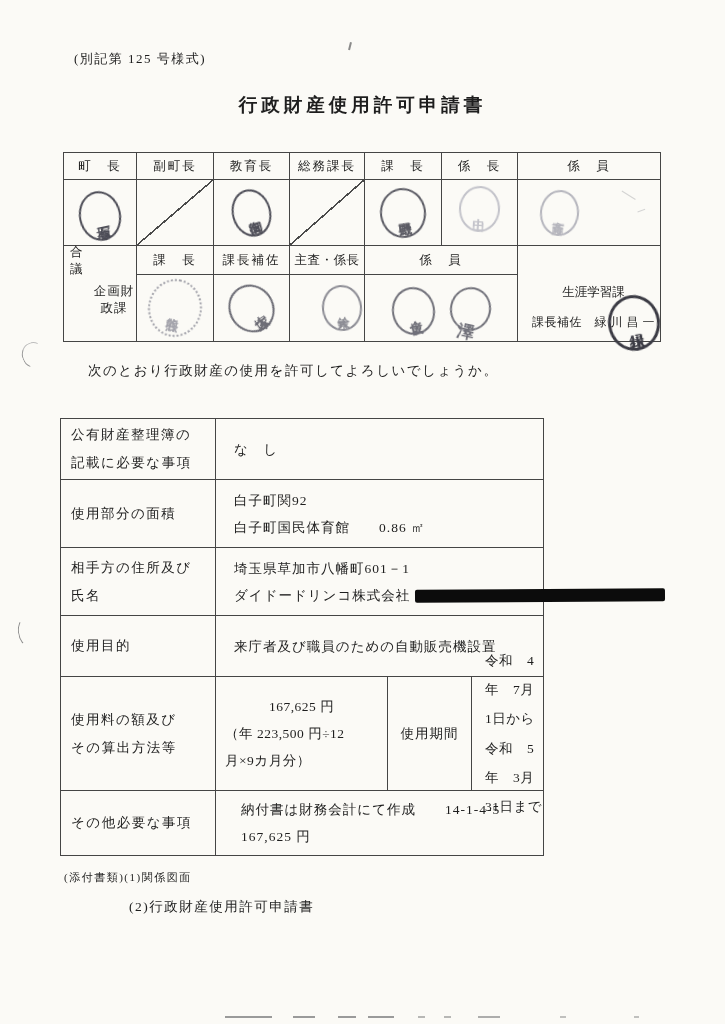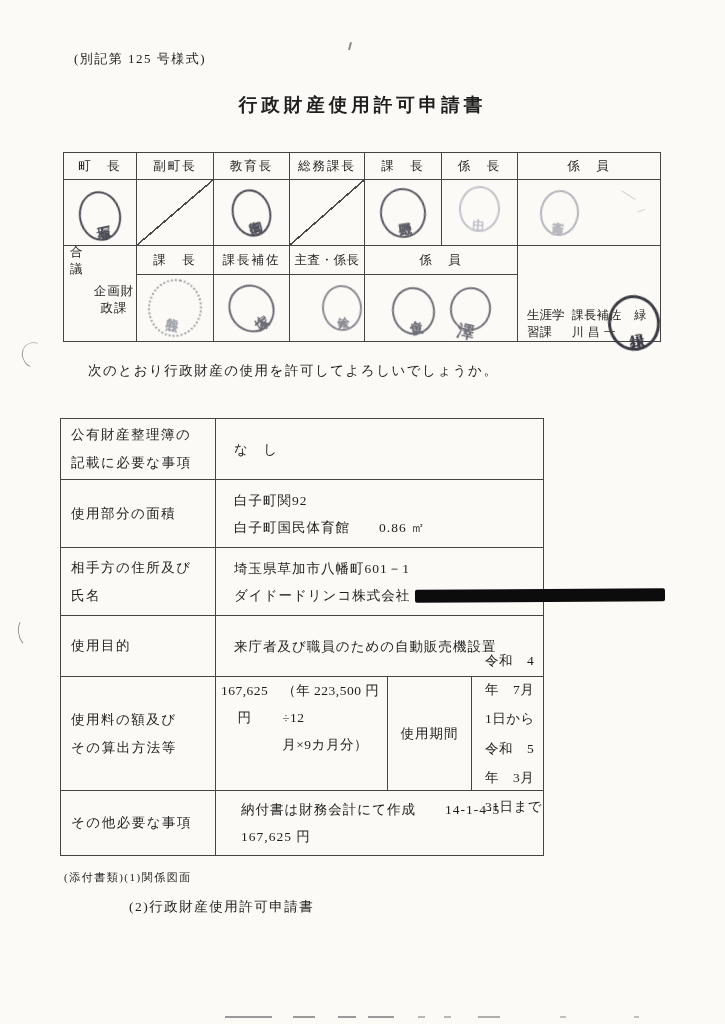--- a/index.html
+++ b/index.html
@@ -66,21 +66,21 @@
   }
   .council-dept{
     margin-top:8px;text-align:center;font-size:12.5px;letter-spacing:1px;margin-left:28px;
   }
   .staff-merged{grid-column:5 / 7;}
   .draft-cell{
     justify-content:flex-start;padding-left:9px;
     font-size:12px;letter-spacing:0.5px;
   }
   .dept-cell{
-    flex-direction:row;align-items:flex-end;justify-content:flex-start;
+    flex-direction:column;align-items:center;justify-content:flex-start;
     padding:9px 0 0 9px;font-size:12.5px;
   }
   .dept-line2{margin-top:13px;font-size:12px;letter-spacing:0.5px;}
   
   .stamp{
     border-radius:50%;
     border:2px solid;
     display:flex;align-items:center;justify-content:center;
     flex:none;
   }
@@ -150,21 +150,21 @@
   }
   .company-line{display:flex;align-items:center;white-space:nowrap;}
   .redaction{
     display:inline-block;width:250px;height:13px;
     background:#0c0c0c;margin-left:5px;
     border-radius:2px;transform:rotate(-0.4deg);
     flex:none;
   }
   .fee-cell{
     width:172px;flex:none;border-right:1.5px solid var(--bd);
-    display:flex;justify-content:center;
+    display:flex;flex-direction:column;justify-content:center;
     box-sizing:border-box;letter-spacing:0.5px;line-height:2.0;
   }
   .fee-amount{text-align:center;}
   .fee-calc{padding-left:9px;white-space:pre-line;}
   .period-label-cell{
     width:84px;flex:none;border-right:1.5px solid var(--bd);
     display:flex;align-items:center;justify-content:center;
     box-sizing:border-box;letter-spacing:1px;
   }
   .period-value-cell{

